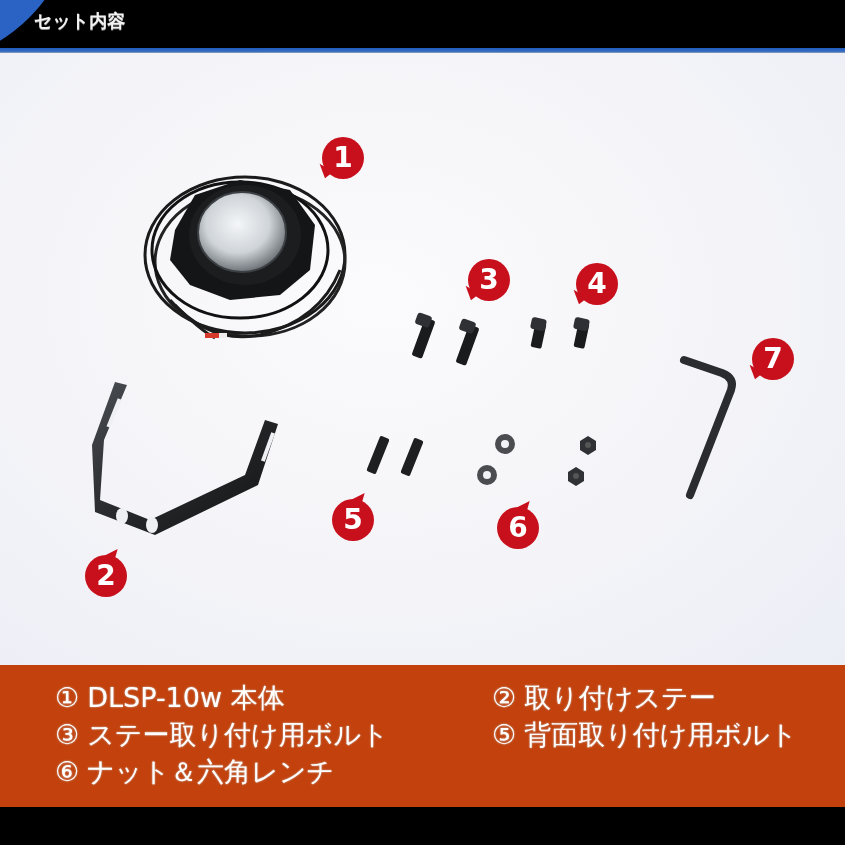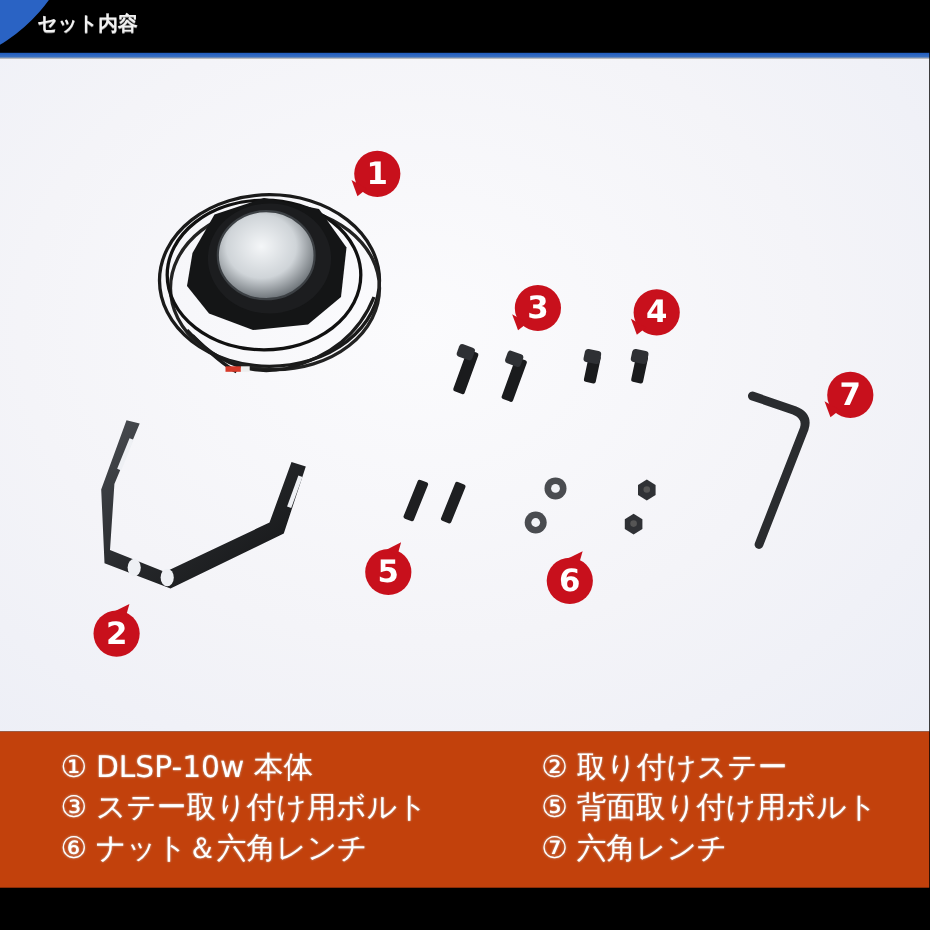--- a/index.html
+++ b/index.html
@@ -174,15 +174,14 @@
   </div>
 </div>
 
 <div class="footer">
   <div class="legend">
     <div class="legend-item"><span class="num">①</span><span>DLSP-10w 本体</span></div>
     <div class="legend-item"><span class="num">②</span><span>取り付けステー</span></div>
     <div class="legend-item"><span class="num">③</span><span>ステー取り付け用ボルト</span></div>
     <div class="legend-item"><span class="num">⑤</span><span>背面取り付け用ボルト</span></div>
     <div class="legend-item"><span class="num">⑥</span><span>ナット＆六角レンチ</span></div>
-    <div class="legend-item"><span class="num">⑦</span><span>六角レンチ</span></div>
   </div>
 </div>
 
 </body></html>

